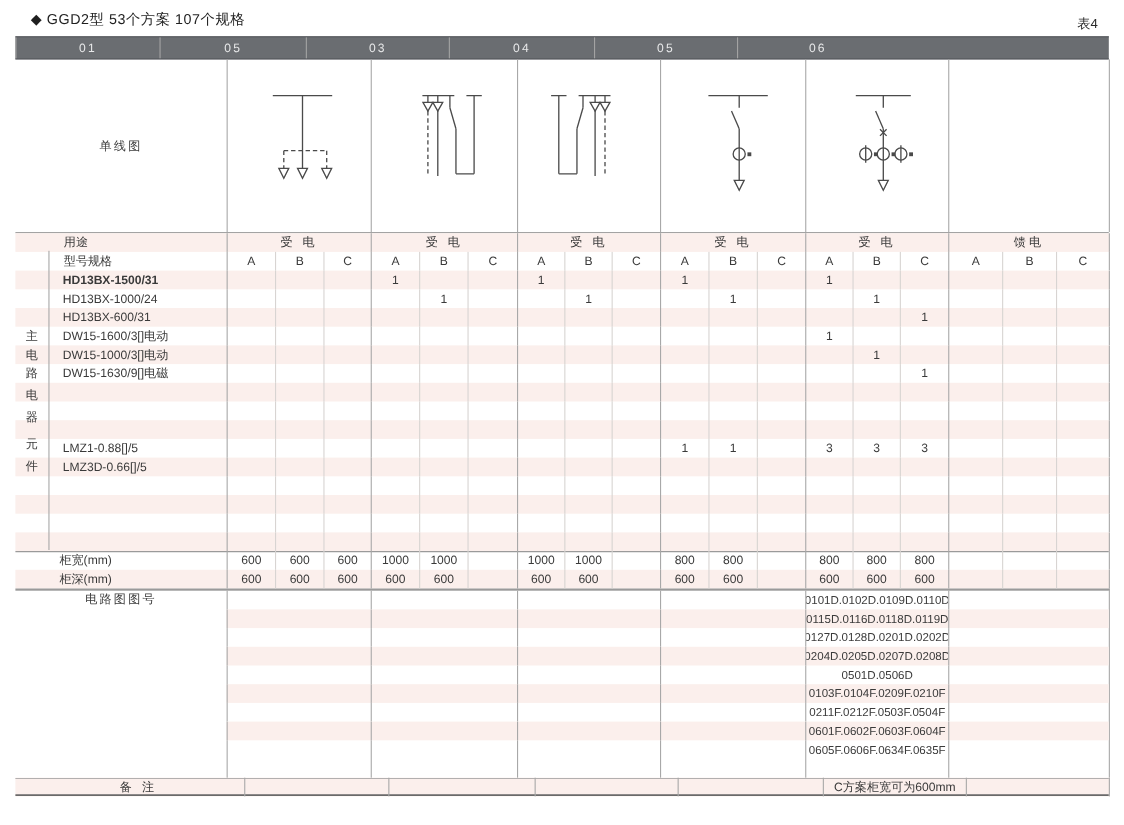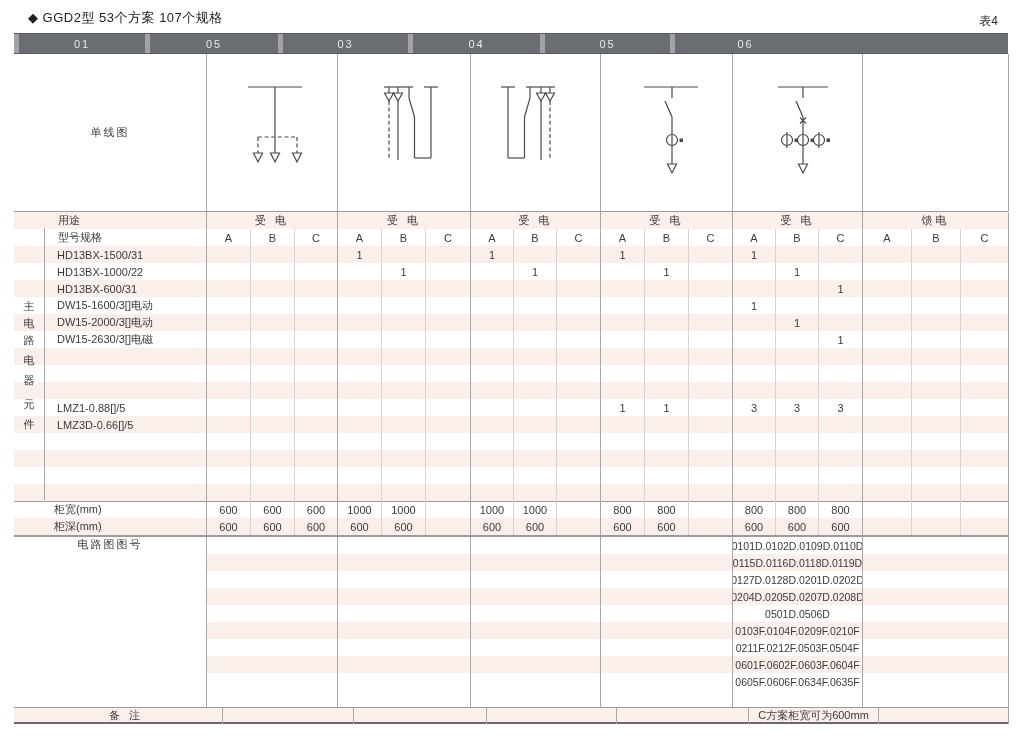--- a/index.html
+++ b/index.html
@@ -6,21 +6,21 @@
   body{width:1022px;height:750px;background:#fff;position:relative;overflow:hidden;
        font-family:"Liberation Sans","DejaVu Sans",sans-serif;color:#3a3a3a;}
   .title{position:absolute;left:28px;top:9px;font-size:13px;color:#1f1f1f;letter-spacing:.5px}
   .tag{position:absolute;right:24px;top:13px;font-size:12px;color:#2a2a2a}
   .table{position:absolute;left:14px;top:33px;width:994px}
   
   .hrow{display:flex;width:994px;height:21px;background:#6a6d71;box-sizing:border-box;
         border-top:1px solid #585b5f;border-bottom:1px solid #585b5f}
   .hcell{flex:none;height:100%;display:flex;align-items:center;justify-content:center;
          color:#e8e9ea;font-size:11px;letter-spacing:2px;box-sizing:border-box}
-  .hsep{border-left:5px solid #a3a3a3}
+  .hsep{border-left:1px solid #a3a3a3}
   
   .drow{display:flex;width:994px;height:157px;border-right:1px solid #a8a8a8}
   .dlabel{flex:none;width:192px;display:flex;align-items:center;justify-content:center;
           font-size:11px;letter-spacing:2px}
   .dcell{flex:none;height:157px;border-left:1px solid #a8a8a8;box-sizing:border-box}
   
   #tbody{border-top:1px solid #9a9a9a}
   .row{display:flex;width:994px;height:17px;border-right:1px solid #a8a8a8}
   .row.pink{background:#fbefec}
   .c{flex:none;height:100%;box-sizing:border-box;font-size:11px;display:flex;align-items:center;
@@ -171,42 +171,42 @@
         <div class="c mid sb" style="width: 44px;">B</div>
         <div class="c mid sb" style="width: 44px;">C</div>
         <div class="c mid gb" style="width: 43px;">A</div>
         <div class="c mid sb" style="width: 43px;">B</div>
         <div class="c mid sb" style="width: 44px;">C</div>
         <div class="c mid gb" style="width: 49px;">A</div>
         <div class="c mid sb" style="width: 49px;">B</div>
         <div class="c mid sb" style="width: 48px;">C</div>
       </div>
       <div class="row pink">
-        <div class="c lbl43" style="width: 192px;">HD13BX-1500/31</div>
+        <div class="c lbl43" style="width: 192px; font-weight: bold;">HD13BX-1500/31</div>
         <div class="c mid gb" style="width: 44px;"></div>
         <div class="c mid sb" style="width: 44px;"></div>
         <div class="c mid sb" style="width: 43px;"></div>
         <div class="c mid gb" style="width: 44px;">1</div>
         <div class="c mid sb" style="width: 44px;"></div>
         <div class="c mid sb" style="width: 45px;"></div>
         <div class="c mid gb" style="width: 43px;">1</div>
         <div class="c mid sb" style="width: 43px;"></div>
         <div class="c mid sb" style="width: 44px;"></div>
         <div class="c mid gb" style="width: 44px;">1</div>
         <div class="c mid sb" style="width: 44px;"></div>
         <div class="c mid sb" style="width: 44px;"></div>
         <div class="c mid gb" style="width: 43px;">1</div>
         <div class="c mid sb" style="width: 43px;"></div>
         <div class="c mid sb" style="width: 44px;"></div>
         <div class="c mid gb" style="width: 49px;"></div>
         <div class="c mid sb" style="width: 49px;"></div>
         <div class="c mid sb" style="width: 48px;"></div>
       </div>
       <div class="row">
-        <div class="c lbl43" style="width: 192px;">HD13BX-1000/22</div>
+        <div class="c lbl43" style="width: 192px;">HD13BX-1000/24</div>
         <div class="c mid gb" style="width: 44px;"></div>
         <div class="c mid sb" style="width: 44px;"></div>
         <div class="c mid sb" style="width: 43px;"></div>
         <div class="c mid gb" style="width: 44px;"></div>
         <div class="c mid sb" style="width: 44px;">1</div>
         <div class="c mid sb" style="width: 45px;"></div>
         <div class="c mid gb" style="width: 43px;"></div>
         <div class="c mid sb" style="width: 43px;">1</div>
         <div class="c mid sb" style="width: 44px;"></div>
         <div class="c mid gb" style="width: 44px;"></div>
@@ -255,42 +255,42 @@
         <div class="c mid sb" style="width: 44px;"></div>
         <div class="c mid sb" style="width: 44px;"></div>
         <div class="c mid gb" style="width: 43px;">1</div>
         <div class="c mid sb" style="width: 43px;"></div>
         <div class="c mid sb" style="width: 44px;"></div>
         <div class="c mid gb" style="width: 49px;"></div>
         <div class="c mid sb" style="width: 49px;"></div>
         <div class="c mid sb" style="width: 48px;"></div>
       </div>
       <div class="row pink">
-        <div class="c lbl43" style="width: 192px;">DW15-2000/3[]电动</div>
+        <div class="c lbl43" style="width: 192px;">DW15-1000/3[]电动</div>
         <div class="c mid gb" style="width: 44px;"></div>
         <div class="c mid sb" style="width: 44px;"></div>
         <div class="c mid sb" style="width: 43px;"></div>
         <div class="c mid gb" style="width: 44px;"></div>
         <div class="c mid sb" style="width: 44px;"></div>
         <div class="c mid sb" style="width: 45px;"></div>
         <div class="c mid gb" style="width: 43px;"></div>
         <div class="c mid sb" style="width: 43px;"></div>
         <div class="c mid sb" style="width: 44px;"></div>
         <div class="c mid gb" style="width: 44px;"></div>
         <div class="c mid sb" style="width: 44px;"></div>
         <div class="c mid sb" style="width: 44px;"></div>
         <div class="c mid gb" style="width: 43px;"></div>
         <div class="c mid sb" style="width: 43px;">1</div>
         <div class="c mid sb" style="width: 44px;"></div>
         <div class="c mid gb" style="width: 49px;"></div>
         <div class="c mid sb" style="width: 49px;"></div>
         <div class="c mid sb" style="width: 48px;"></div>
       </div>
       <div class="row">
-        <div class="c lbl43" style="width: 192px;">DW15-2630/3[]电磁</div>
+        <div class="c lbl43" style="width: 192px;">DW15-1630/9[]电磁</div>
         <div class="c mid gb" style="width: 44px;"></div>
         <div class="c mid sb" style="width: 44px;"></div>
         <div class="c mid sb" style="width: 43px;"></div>
         <div class="c mid gb" style="width: 44px;"></div>
         <div class="c mid sb" style="width: 44px;"></div>
         <div class="c mid sb" style="width: 45px;"></div>
         <div class="c mid gb" style="width: 43px;"></div>
         <div class="c mid sb" style="width: 43px;"></div>
         <div class="c mid sb" style="width: 44px;"></div>
         <div class="c mid gb" style="width: 44px;"></div>

